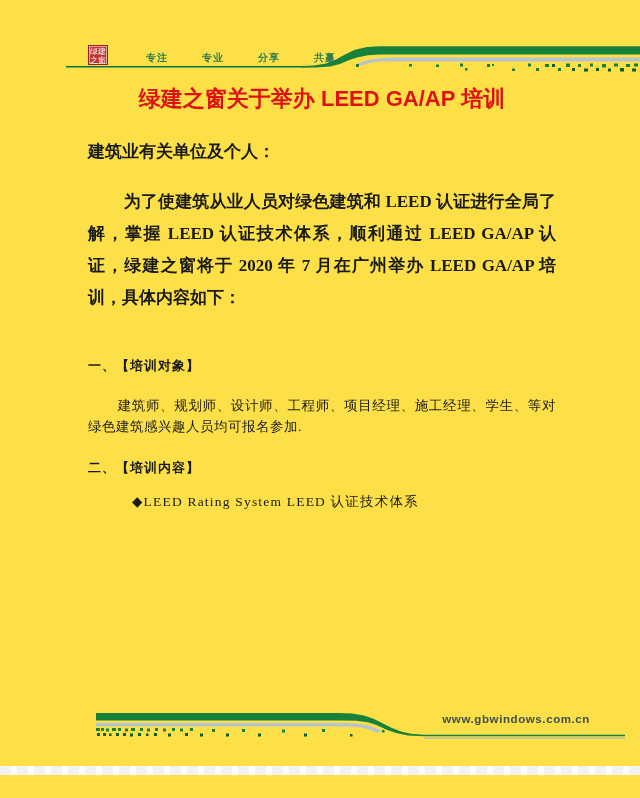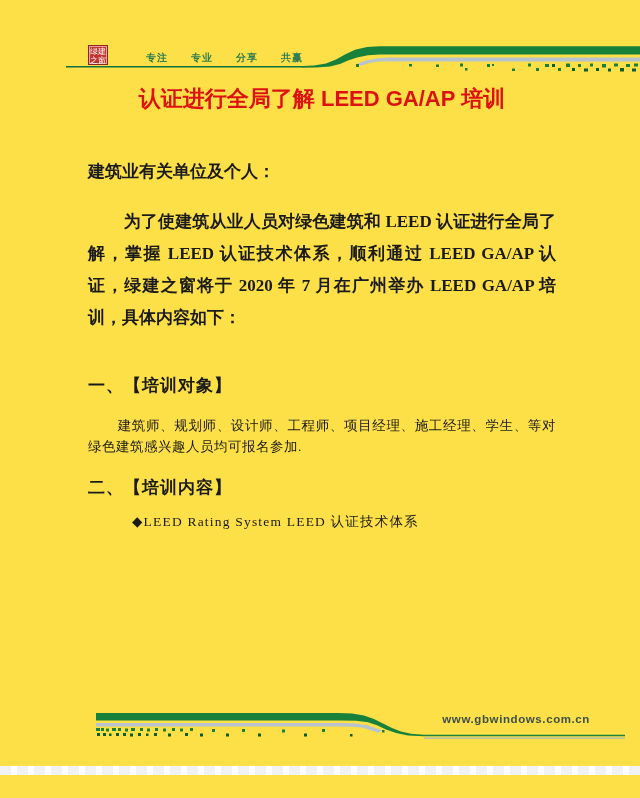--- a/index.html
+++ b/index.html
@@ -8,36 +8,36 @@
   .page{position:absolute;inset:0;background:#fde047;}
 
   
   .hdr{position:absolute;left:0;top:40px;width:640px;height:40px;}
   .hdr svg{position:absolute;left:0;top:0;}
   .seal{position:absolute;left:88px;top:5px;width:20px;height:20px;
         background:#c03530;border:1px solid #8f2420;box-sizing:border-box;
         color:#fff;font-size:8px;line-height:9px;text-align:center;
         font-family:"Liberation Sans",sans-serif;overflow:hidden;
         word-break:break-all;padding-top:1px;box-shadow:inset 0 0 0 1px rgba(255,255,255,.55);}
-  .slogan{position:absolute;left:146px;top:11px;display:flex;gap:23px;
+  .slogan{position:absolute;left:146px;top:11px;display:flex;gap:34px;
           font-family:"Liberation Sans",sans-serif;font-size:10px;
           color:#2e7d52;font-weight:bold;letter-spacing:1px;}
 
   
   .content{position:absolute;left:88px;right:84px;top:0;}
   .title{padding-top:82px;text-align:center;color:#dd1111;
          font-family:"Liberation Sans",sans-serif;font-weight:bold;
          font-size:22px;line-height:34px;}
 
   
-  .salutation{margin-top:44px;font-size:17px;font-weight:bold;line-height:24px;}
+  .salutation{margin-top:24px;font-size:17px;font-weight:bold;line-height:24px;}
   .para{margin:0;margin-top:22px;font-size:17px;font-weight:bold;line-height:32px;
         text-align:justify;text-indent:2.1em;}
   .para.p2{}
-  .sec-head{margin-top:41px;font-size:17px;font-weight:bold;line-height:22px;letter-spacing:1px;}
+  .sec-head{margin-top:41px;font-size:13px;font-weight:bold;line-height:22px;letter-spacing:1px;}
   .sec-body{margin-top:18px;font-size:13.5px;line-height:21px;text-align:justify;
             text-indent:2.2em;letter-spacing:.5px;}
   .sec-head.second{margin-top:20px;}
   .bullet{margin-top:13px;padding-left:44px;font-size:13.5px;line-height:20px;
           letter-spacing:1.2px;}
 
   
   .ftr{position:absolute;left:0;top:700px;width:640px;height:50px;}
   .ftr svg{position:absolute;left:0;top:0;}
   .url{position:absolute;right:50px;top:713px;
@@ -99,21 +99,21 @@
     <div class="slogan">
       <span>专注</span>
       <span>专业</span>
       <span>分享</span>
       <span>共赢</span>
     </div>
   </div>
 
   <div class="content">
     <div class="title">
-      <div>认证进行全局了解 LEED GA/AP 培训</div>
+      <div>绿建之窗关于举办 LEED GA/AP 培训</div>
     </div>
 
     <div class="salutation">建筑业有关单位及个人：</div>
 
 
     <p class="para p2">为了使建筑从业人员对绿色建筑和 LEED 认证进行全局了解，掌握 LEED 认证技术体系，顺利通过 LEED GA/AP 认证，绿建之窗将于 2020 年 7 月在广州举办 LEED GA/AP 培训，具体内容如下：</p>
 
     <div class="sec-head">一、【培训对象】</div>
     <div class="sec-body">建筑师、规划师、设计师、工程师、项目经理、施工经理、学生、等对绿色建筑感兴趣人员均可报名参加.</div>
 

